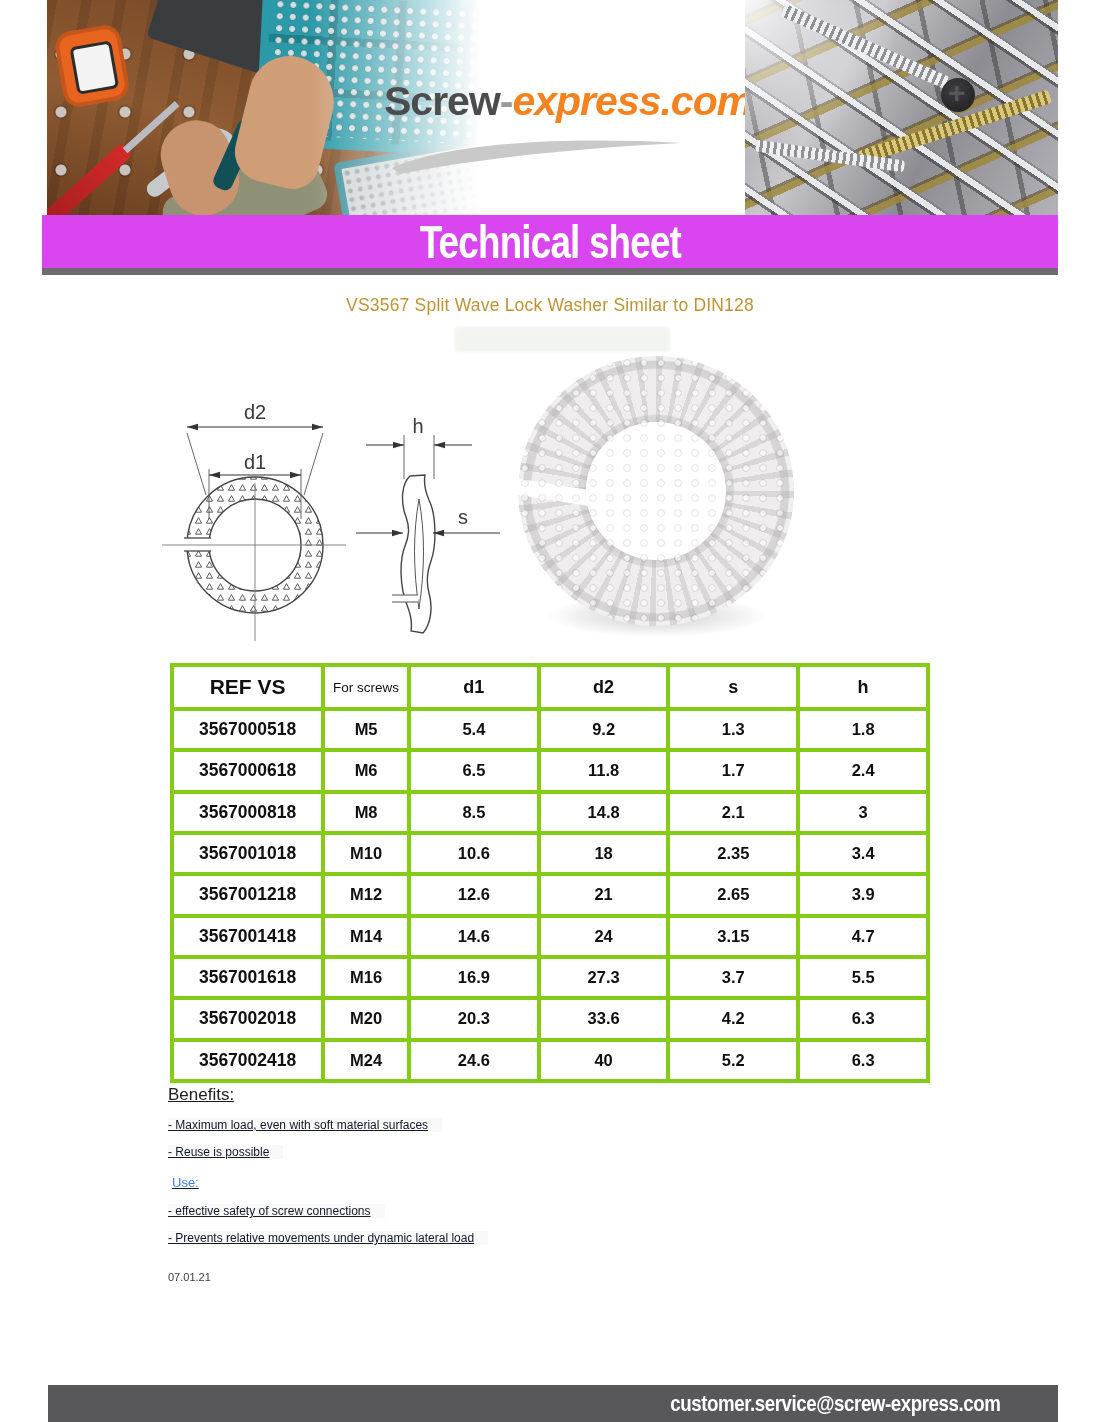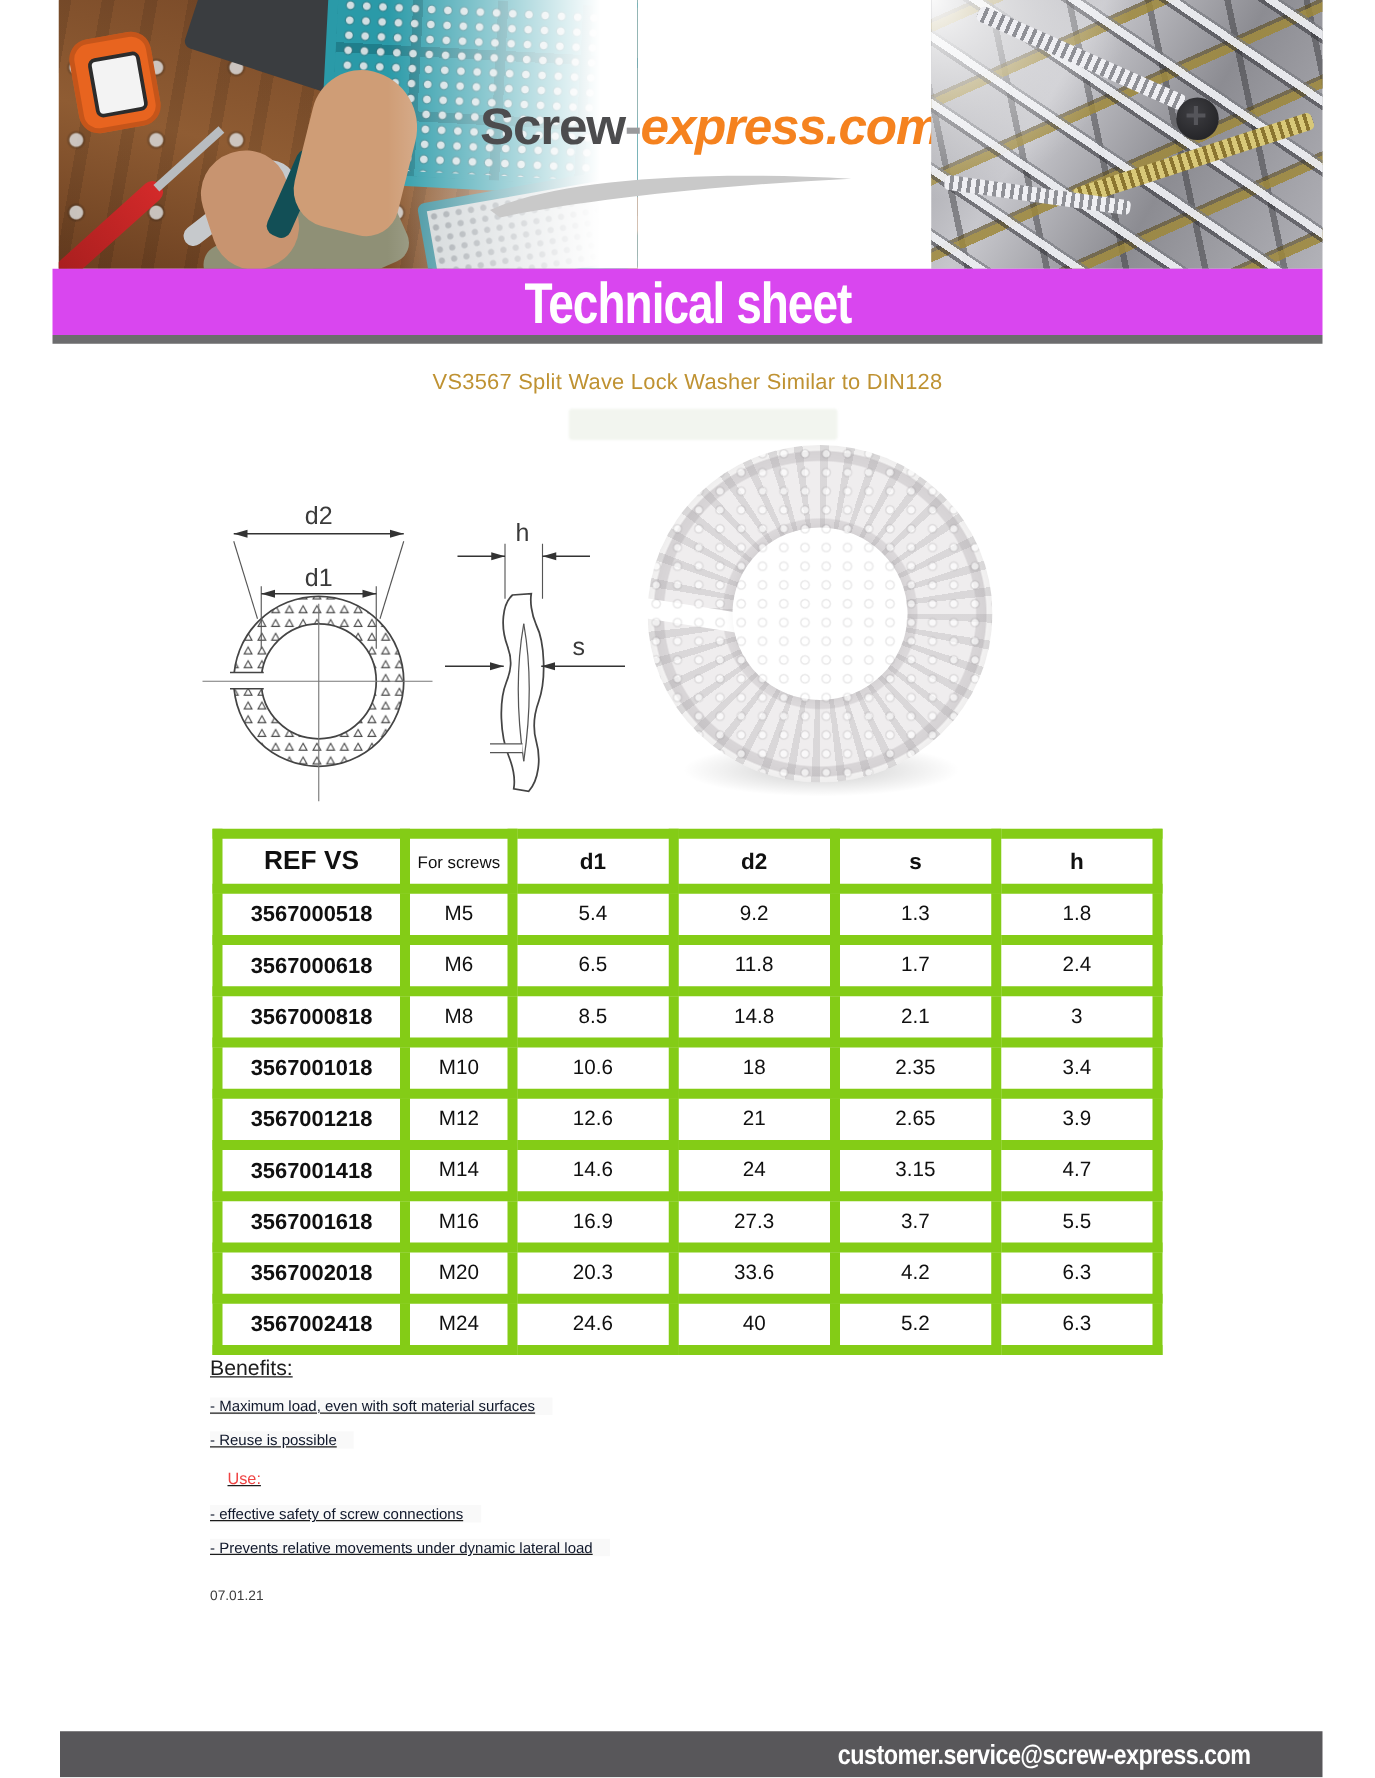--- a/index.html
+++ b/index.html
@@ -130,37 +130,37 @@
     background-image:radial-gradient(circle at 7px 7px, rgba(255,255,255,.9) 2.4px, rgba(150,147,150,.35) 3.2px, rgba(0,0,0,0) 4.4px);
     background-size:17px 15px; opacity:.7;
   }
 
   
   .spec-table {
     position:absolute; left:170px; top:663px; width:760px; height:420px;
     border-collapse:collapse; table-layout:fixed;
   }
   .spec-table th, .spec-table td {
-    border:8px solid #84cc16; text-align:center; vertical-align:middle;
+    border:4px solid #84cc16; text-align:center; vertical-align:middle;
     color:#101010; background:#ffffff;
   }
   .spec-table thead th { height:44px; }
   .spec-table tbody td { height:41px;border-radius:18px; }
   .th-ref { width:148px; font-size:21px; font-weight:bold; }
   .th-screws { width:84px; font-size:13.5px; font-weight:normal; color:#2a2a2a; }
   .th-dim { width:127px; font-size:18px; font-weight:bold; }
   .td-ref { font-size:17.5px; font-weight:bold; }
-  .td-val { font-size:16.5px; font-weight:normal; }
+  .td-val { font-size:16.5px; font-weight:bold; }
 
   
   .notes { position:absolute; left:168px; top:1085px; width:780px;text-decoration:underline; }
   .notes-heading { font-size:17px; color:#1c1c1c; margin-bottom:7px; }
   .note-item { font-size:12px; color:#0f172a; line-height:27px; }
   .note-item span { background:rgba(0,0,0,.025); padding-right:14px; }
-  .use-heading { font-size:13px; color:#ef4444; margin:9px 0 8px 14px; }
+  .use-heading { font-size:13px; color:#3b82f6; margin:9px 0 8px 4px; }
   .doc-date { position:absolute; left:168px; top:1271px; font-size:11px; color:#3c3c3c; }
 
   
   .footer-bar {
     position:absolute; left:48px; top:1385px; width:1010px; height:37px;
     background:#58575a; display:flex; align-items:center; justify-content:flex-end;
     padding-right:58px;
   }
   .footer-email {
     color:#ffffff; font-size:22px; font-weight:bold; letter-spacing:-.5px;

